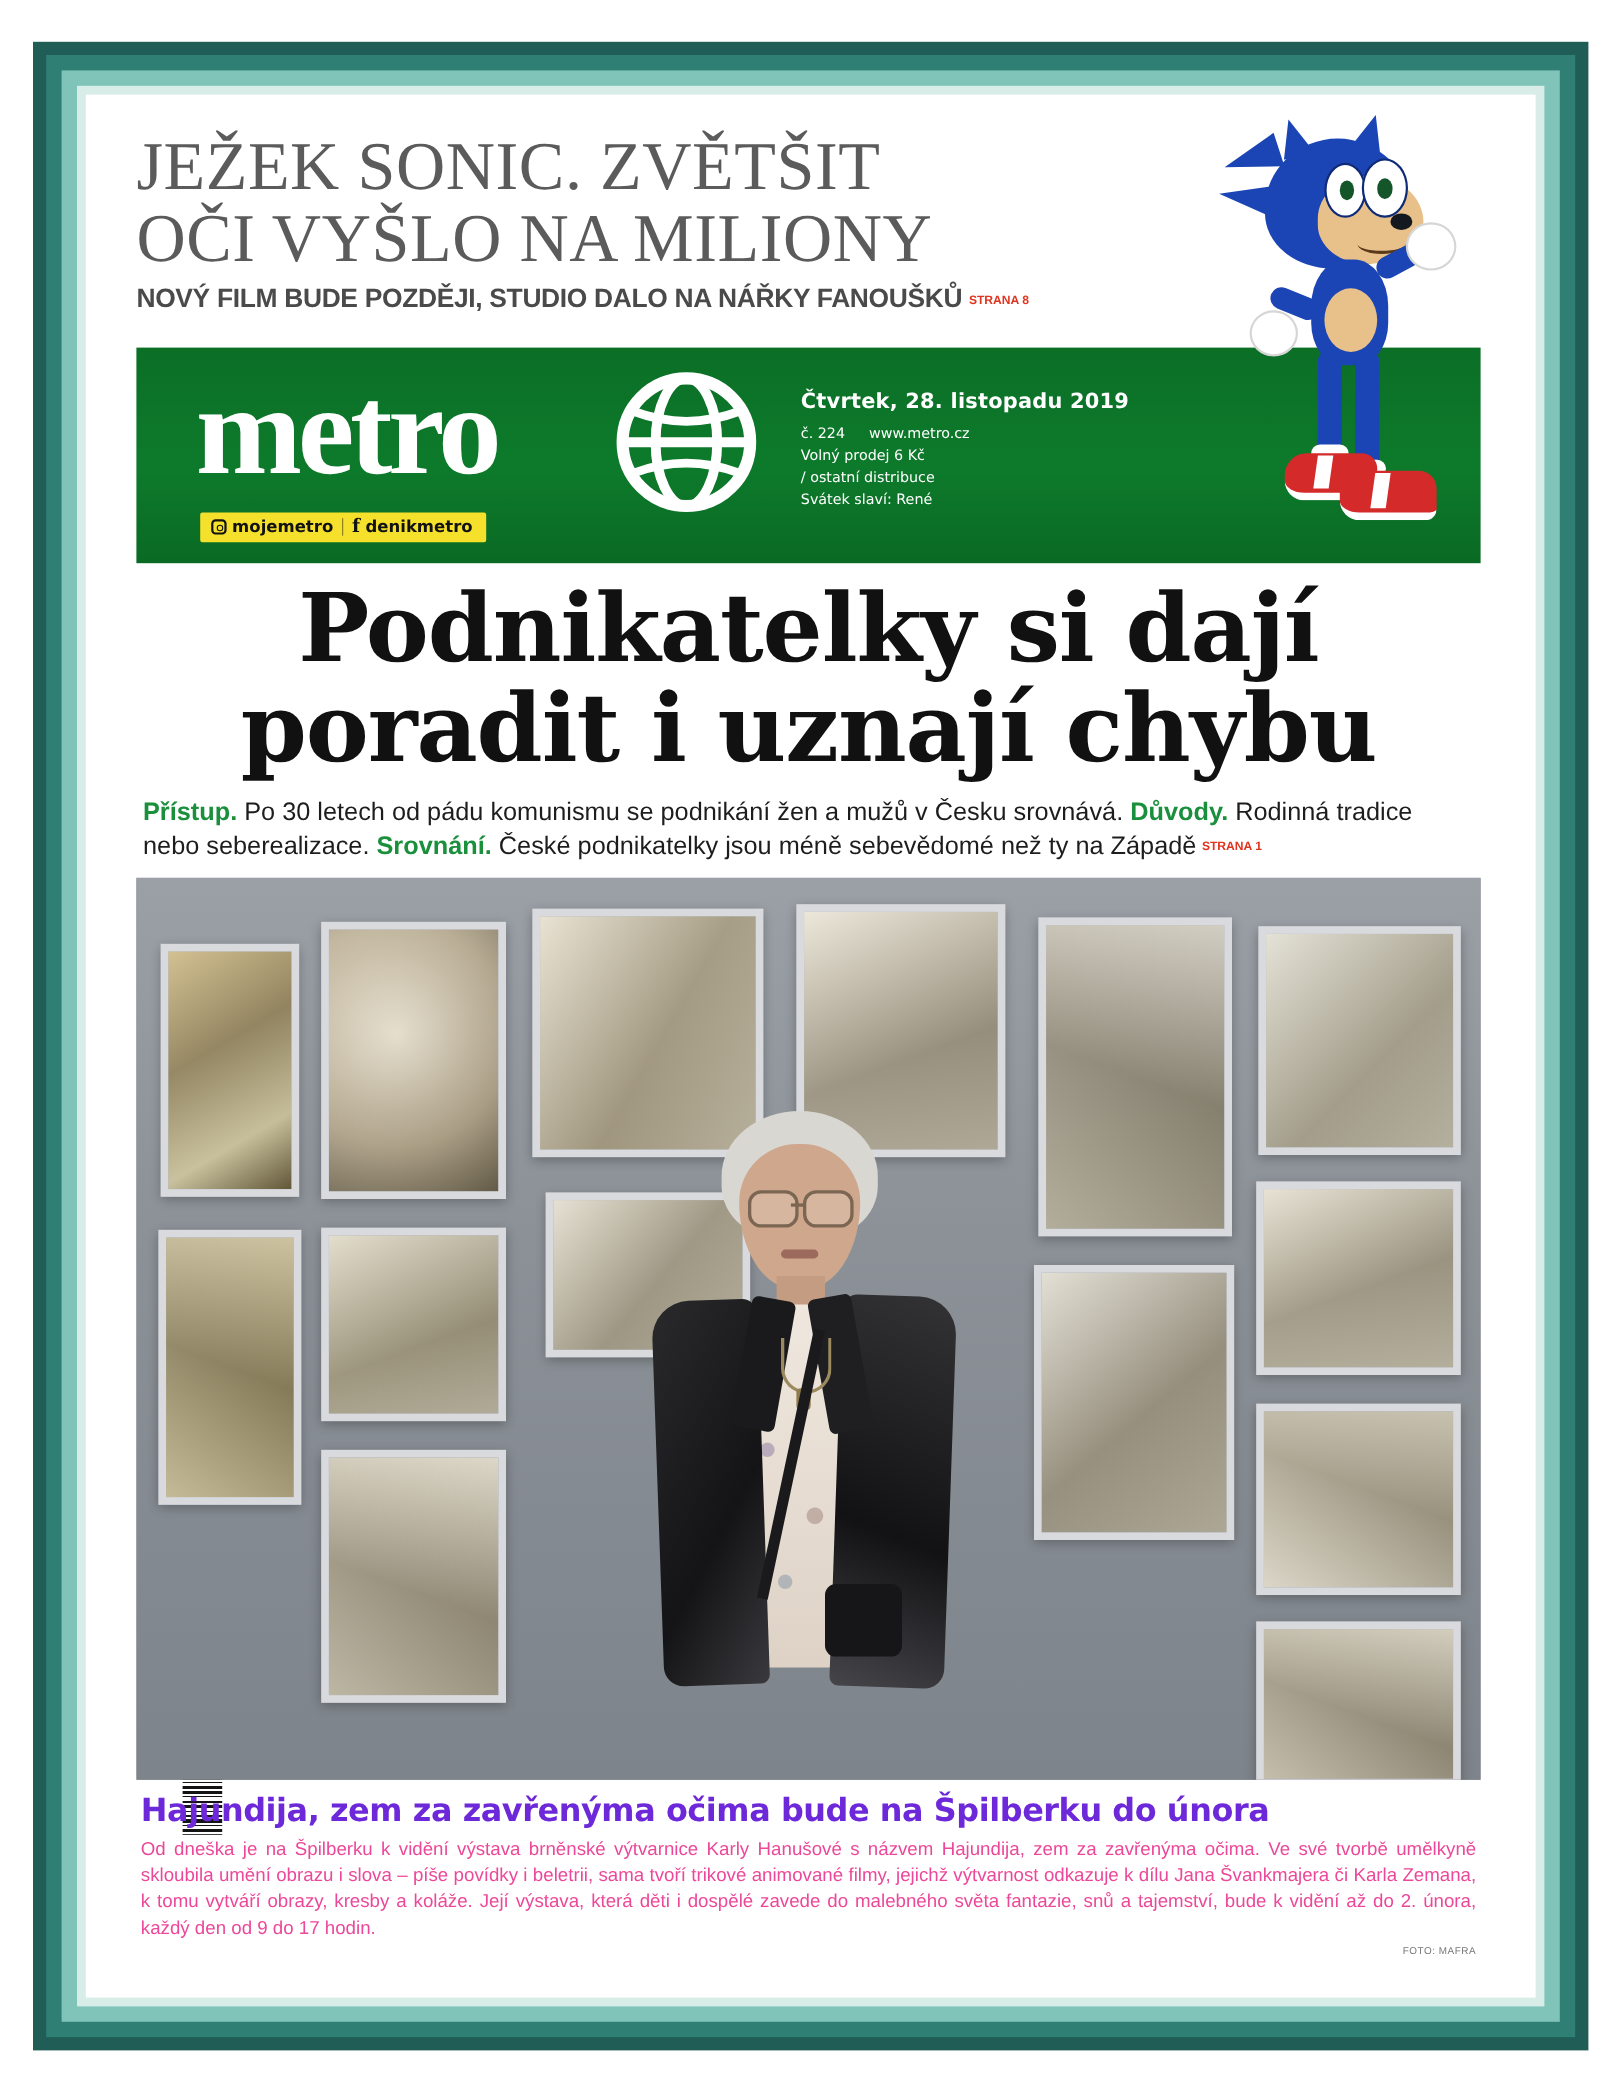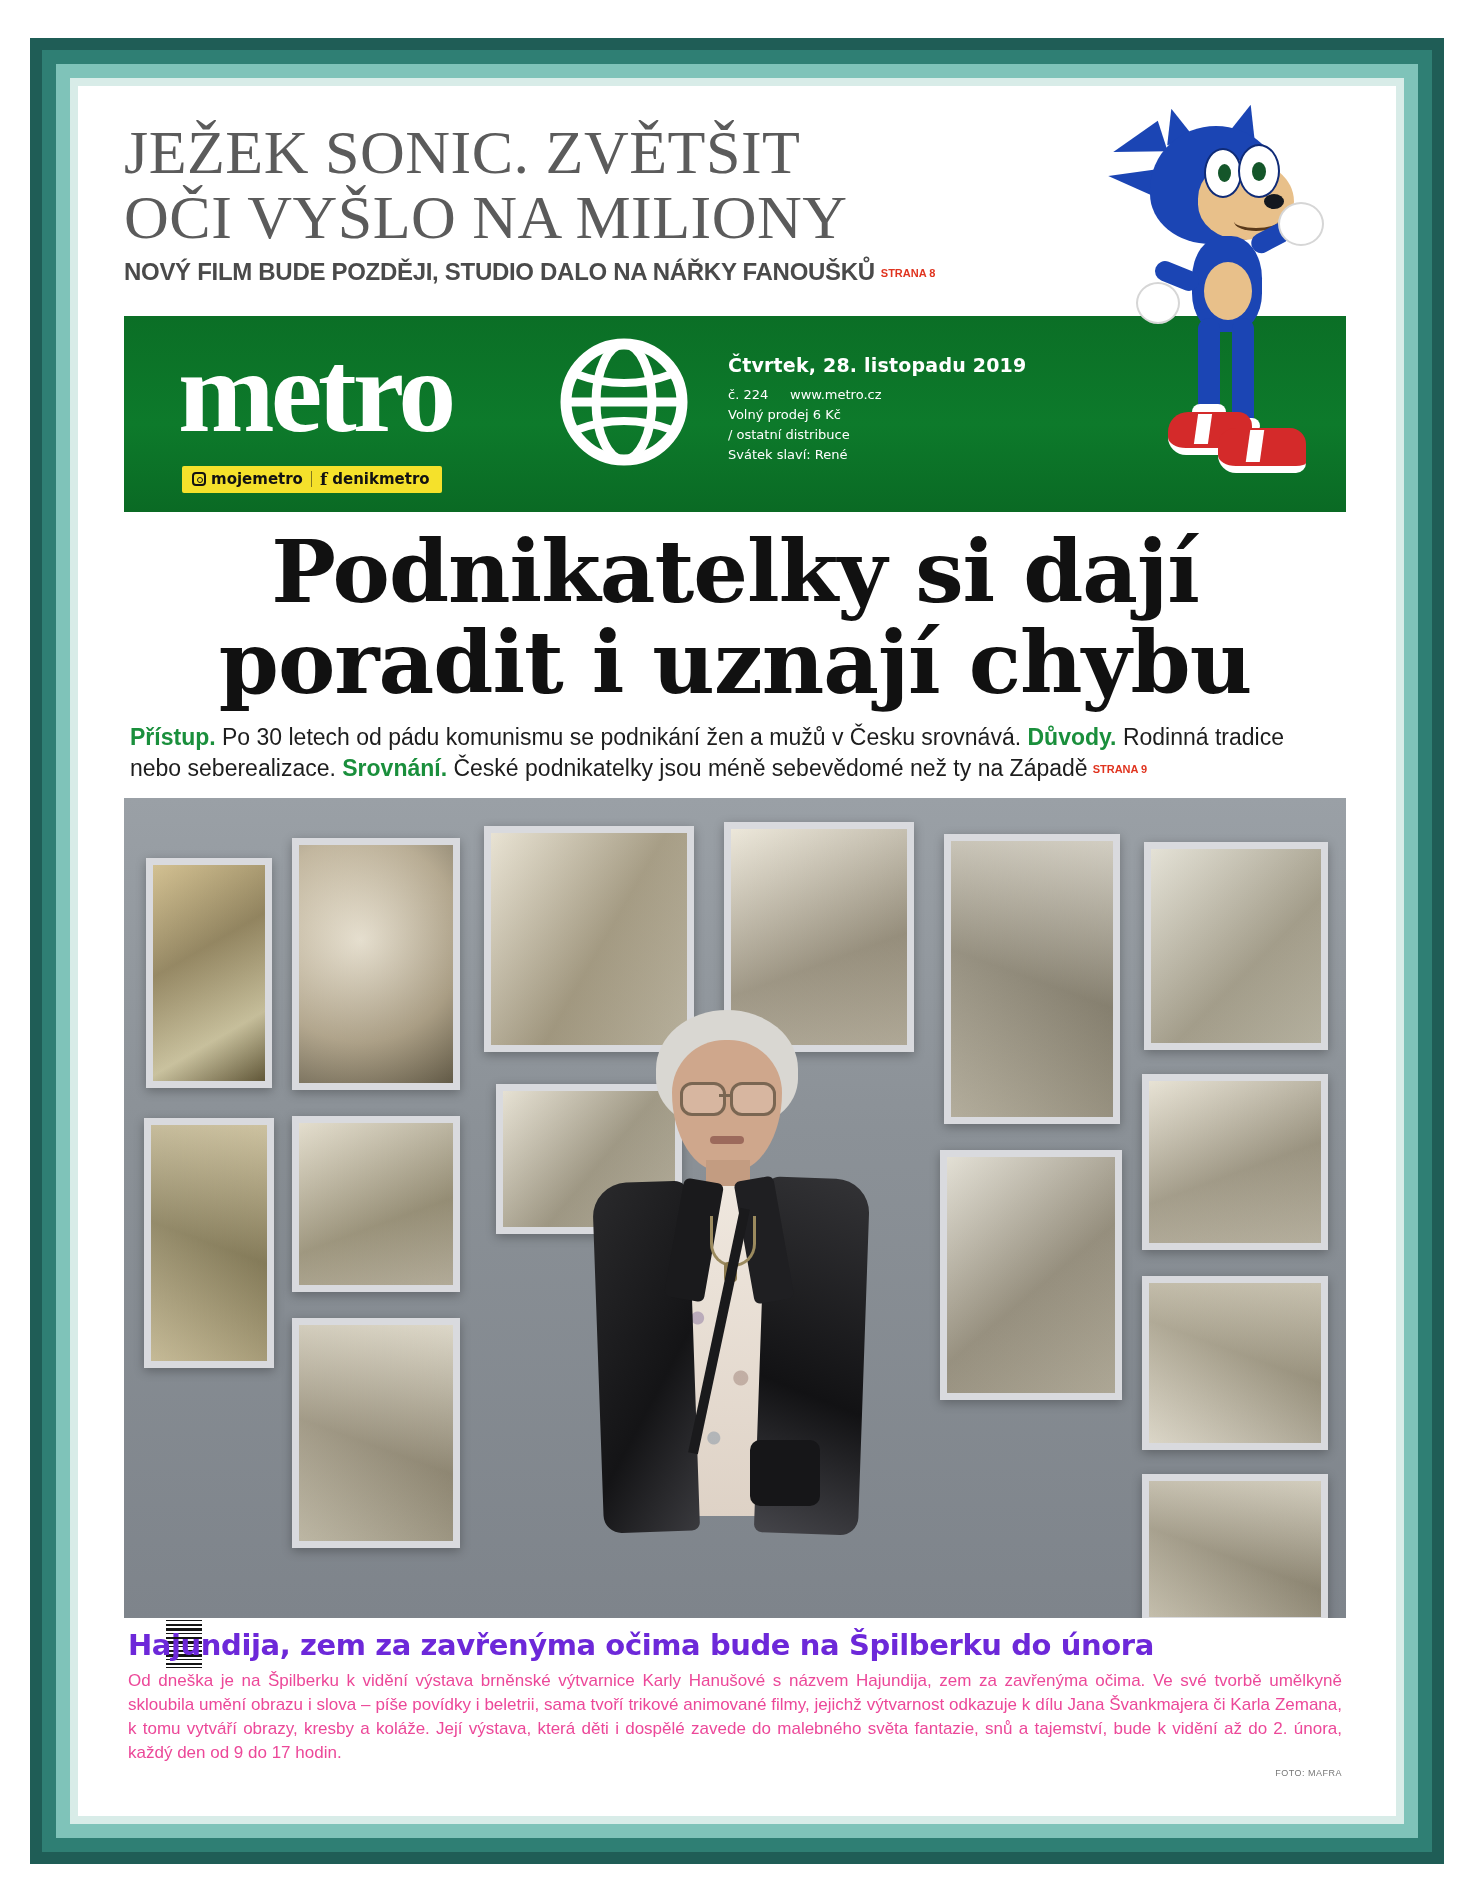--- a/index.html
+++ b/index.html
@@ -721,21 +721,21 @@
           </div>
         </div>
       </div>
 
       <div id="headline">
         <span class="hl1">Podnikatelky si dají</span>
         <span class="hl2">poradit i uznají chybu</span>
       </div>
 
       <div id="lede">
-        <span class="kw">Přístup.</span><span> Po 30 letech od pádu komunismu se podnikání žen a mužů v Česku srovnává. </span><span class="kw">Důvody.</span><span> Rodinná tradice nebo seberealizace. </span><span class="kw">Srovnání.</span><span> České podnikatelky jsou méně sebevědomé než ty na Západě</span><span class="pageref">STRANA 9</span>
+        <span class="kw">Přístup.</span><span> Po 30 letech od pádu komunismu se podnikání žen a mužů v Česku srovnává. </span><span class="kw">Důvody.</span><span> Rodinná tradice nebo seberealizace. </span><span class="kw">Srovnání.</span><span> České podnikatelky jsou méně sebevědomé než ty na Západě</span><span class="pageref">STRANA 1</span>
       </div>
 
       <div id="photo-block">
         <div id="gallery-wall"></div>
         <div class="art a1"></div>
         <div class="art a2"></div>
         <div class="art a3"></div>
         <div class="art a4"></div>
         <div class="art a5"></div>
         <div class="art a6"></div>

